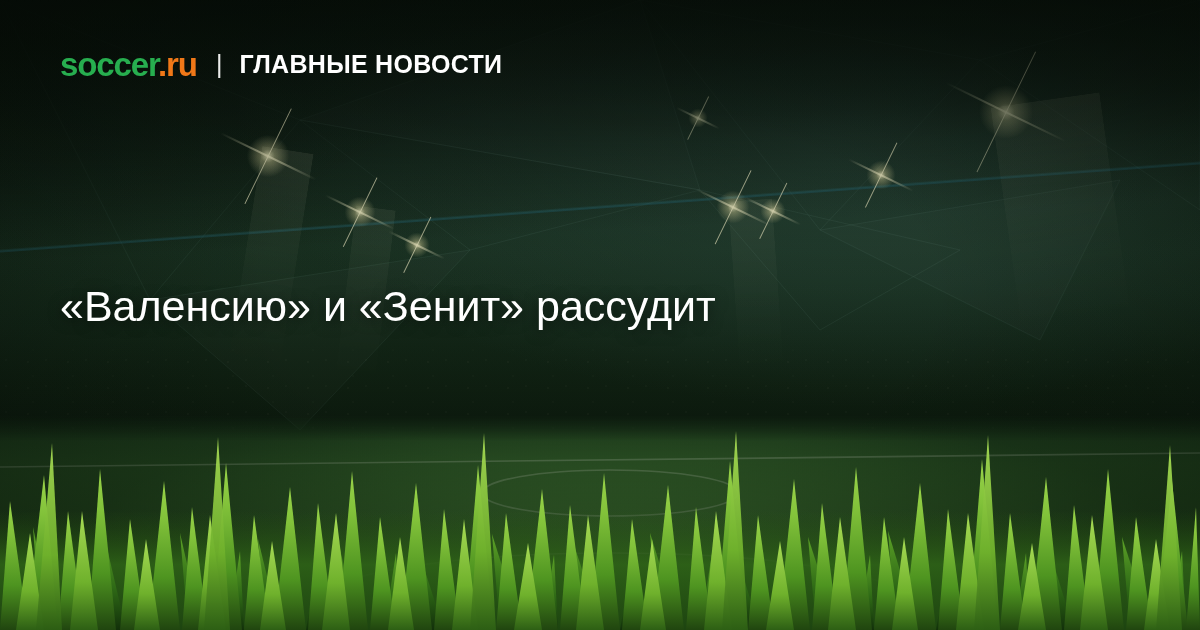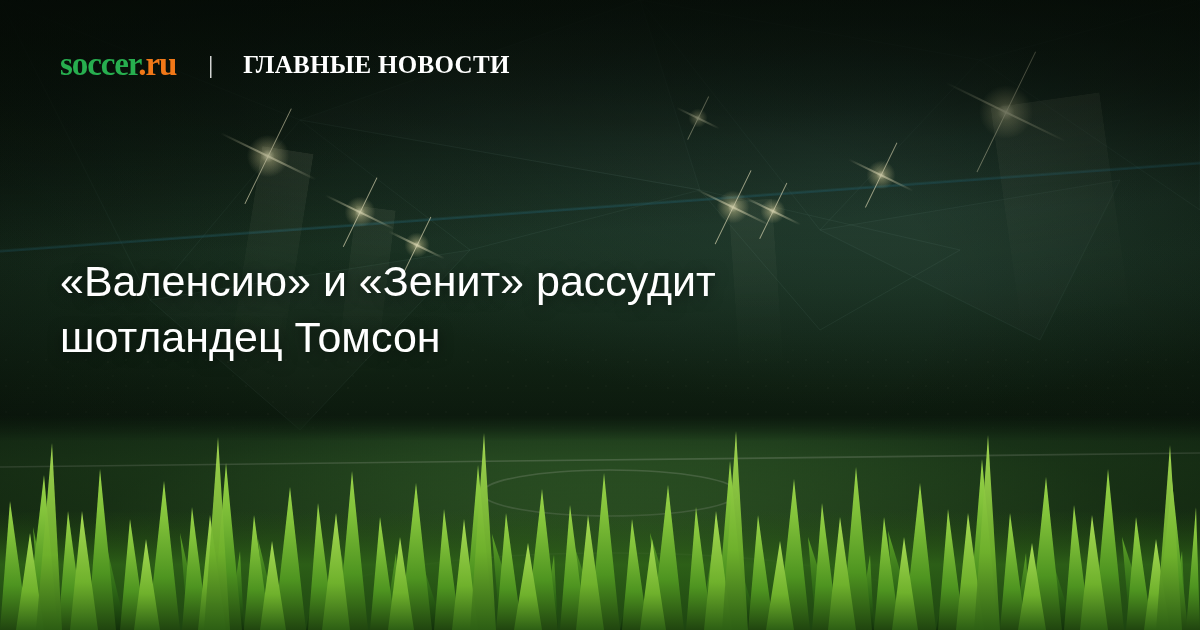--- a/index.html
+++ b/index.html
@@ -132,23 +132,22 @@
     left:0; bottom:0;
     width:1200px; height:215px;
     pointer-events:none;
   }
   .grass svg { width:100%; height:100%; display:block; }
 
   
   .header {
     position:absolute;
     left:60px; top:48px;
-    display:flex; align-items:center; gap:13px;
+    display:flex; align-items:center; gap:0;
     z-index:6;
-    font-family:Liberation Serif, serif;
   }
   .logo {
     font-size:33px;
     font-weight:bold;
     letter-spacing:-1.1px;
     line-height:1;
     white-space:nowrap;
   }
   .logo-main { color:#27ae4f; }
   .logo-tld  { color:#f07818; }
@@ -175,21 +174,21 @@
     left:60px; top:254px;
     width:980px;
     z-index:6;
     color:#ffffff;
     font-size:43px;
     font-weight:normal;
     line-height:1.30;
     letter-spacing:0;
     text-shadow:0 2px 14px rgba(0,0,0,.55);
   }
-  .headline-line { display:block; white-space:nowrap; }
+  .headline-line { display:block; white-space:nowrap;margin-top:25px; }
 </style>
 </head>
 <body>
 
 <div class="card">
 
   <div class="bg-layer bg-base"></div>
   <div class="bg-layer bg-haze-a"></div>
 
   <div class="bg-layer bg-facets">
@@ -246,21 +245,20 @@
   <div class="header">
     <span class="logo">
       <span class="logo-main">soccer</span><span class="logo-tld">.ru</span>
     </span>
     <span class="header-sep">|</span>
     <span class="header-label">ГЛАВНЫЕ НОВОСТИ</span>
   </div>
 
   <h1 class="headline">
     <span class="headline-line">«Валенсию» и «Зенит» рассудит</span>
-    <span class="headline-line">шотландец Томсон</span>
   </h1>
 
   <div class="grass">
     <svg viewBox="0 0 1200 215" preserveAspectRatio="none" aria-hidden="true">
       <defs>
         <linearGradient id="gBlade" x1="0" y1="1" x2="0" y2="0">
           <stop offset="0%" stop-color="#20450f"></stop>
           <stop offset="35%" stop-color="#4e9420"></stop>
           <stop offset="75%" stop-color="#82c23a"></stop>
           <stop offset="100%" stop-color="#9ad44a"></stop>

